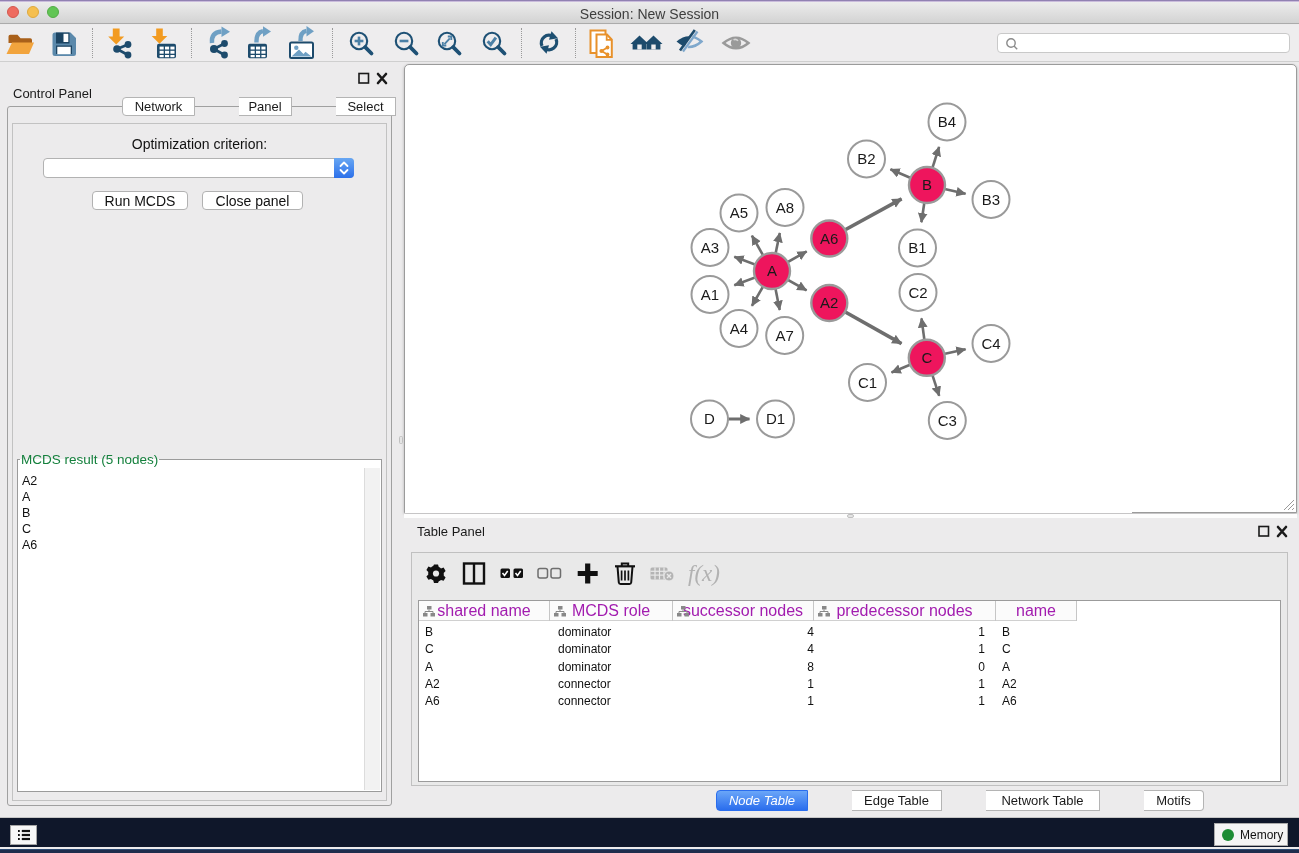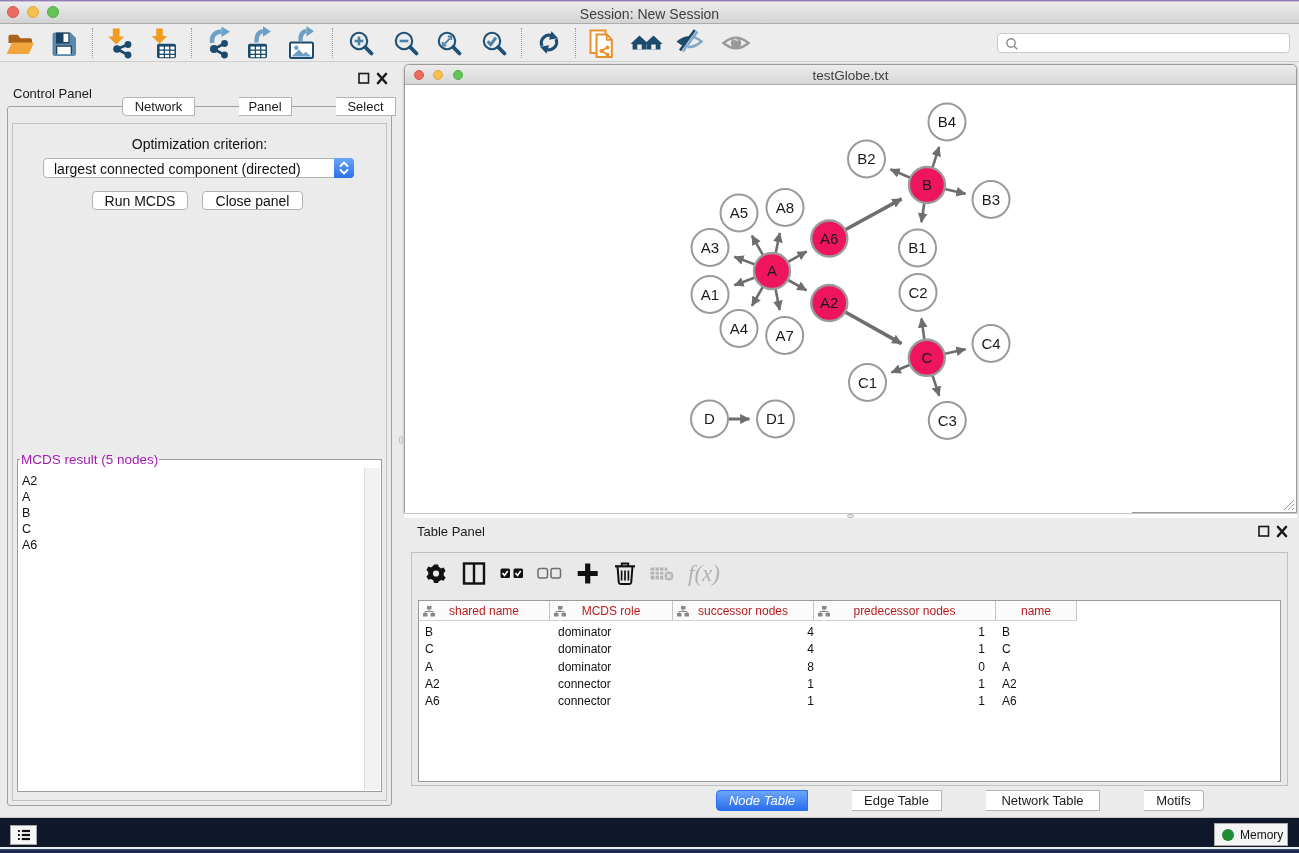--- a/index.html
+++ b/index.html
@@ -23,34 +23,34 @@
 .tabseg.first { border-left:1px solid #b4b4b4; border-radius:4px 0 0 4px; }
 .tabseg.last { border-radius:0 4px 4px 0; }
 .tabseg.sel { background:linear-gradient(#6aa6f8,#2a6ded); color:#fff; border-color:#2a6ded;font-style:italic; }
 #cp-outer { left:7px; top:106px; width:385px; height:700px; border:1px solid #a0a0a0; border-radius:3px; }
 #cp-inner { left:12px; top:123px; width:375px; height:678px; border:1px solid #c2c2c2; }
 #opt-label { left:7px; top:136px; width:385px; text-align:center; font-size:14px; color:#111; }
 #dropdown { left:43px; top:158px; width:311px; height:20px; background:#fff; border:1px solid #b2b2b2; border-radius:4px; font-size:14px; color:#111; }
 #dd-btn { position:absolute; right:-1px; top:-1px; width:20px; height:20px; border-radius:0 4px 4px 0; background:linear-gradient(#68a7f3,#2c70ea); }
 .btn { position:absolute; background:#fff; border:1px solid #b2b2b2; border-radius:4px; font-size:14px; color:#111; display:flex; align-items:center; justify-content:center; }
 fieldset#mcds { position:absolute; left:17px; top:452px; width:365px; height:340px; background:#fff; border:1px solid #9b9b9b; }
-fieldset#mcds legend { font-size:13.5px; color:#a21caf; margin-left:2px; padding:0 1px; }
+fieldset#mcds legend { font-size:13.5px; color:#15803d; margin-left:2px; padding:0 1px; }
 #mcds-list { font-size:12.5px; color:#111; line-height:16px; padding:6px 0 0 4px; }
 #mcds-scroll { position:absolute; right:1px; top:1px; bottom:1px; width:16px; background:#f2f2f2; border-left:1px solid #dcdcdc; }
 
 #netwin { left:404px; top:64px; width:893px; height:449px; border:1px solid #9b9b9b; border-radius:5px 5px 0 0; background:#fff; box-shadow:0 1px 3px rgba(0,0,0,.25); }
 #net-titlebar { position:absolute; left:0; top:0; width:100%; height:20px; background:linear-gradient(#ececec,#d6d6d6); border-bottom:1px solid #ababab; border-radius:5px 5px 0 0; }
 #net-titlebar .title { position:absolute; left:0; right:0; top:3px; text-align:center; font-size:13.5px; color:#3e3e3e; }
 #canvas { position:absolute; left:0; top:21px; width:727px; height:427px; background:#fff; }
 
 #tp-title { left:417px; top:524px; font-size:13px; color:#1a1a1a; }
 #tp-box { left:411px; top:552px; width:877px; height:234px; border:1px solid #c0c0c0; background:#e9e9e9; }
 #tp-toolbar { position:absolute; left:0; top:0; width:100%; height:37px; }
 #tp-table { position:absolute; left:6px; top:47px; width:863px; height:182px; background:#fff; border:1px solid #9b9b9b; }
-#tp-header { position:absolute; left:0; top:0; height:20px; background:#fbfbfb; border-bottom:1px solid #d0d0d0; font-size:12px; color:#b91c1c; }
+#tp-header { position:absolute; left:0; top:0; height:20px; background:#fbfbfb; border-bottom:1px solid #d0d0d0; font-size:16px; color:#a21caf; }
 .hcell { position:absolute; top:0; height:20px; border-right:1px solid #c6c6c6; display:flex; align-items:center; justify-content:center; }
 .tcell { position:absolute; font-size:12px; color:#111; height:17px; line-height:17px; }
 
 #bot-tabs { left:672px; top:790px; height:21px; display:flex; font-size:13px; }
 
 #statusbar { left:0; top:817px; width:1299px; height:30px; background:#0f172a; border-top:1px solid #c6c6c6; }
 #memory { position:absolute; left:1214px; top:5px; width:74px; height:23px; background:#f4f4f4; border:1px solid #ababab; font-size:12px; color:#111; display:flex; align-items:center; }
 #listbtn { position:absolute; left:10px; top:7px; width:27px; height:20px; background:#f7f7f7; border:1px solid #a6a6a6; }
 #botstrip { left:0; top:849px; width:1299px; height:4px; background:#1e2c4c; border-top:1px solid #2c4a73; }
 </style>
@@ -245,41 +245,34 @@
 <div class="abs" id="cp-outer"></div>
 <div class="abs" id="cp-inner"></div>
 <div class="abs" id="cp-tabs">
   <div class="tabseg first" style="width:73px">Network</div>
   <div class="tabseg" style="width:53px">Panel</div>
   <div class="tabseg" style="width:60px">Select</div>
   <div class="tabseg sel last" style="width:57px">MCDS</div>
 </div>
 <div class="abs" id="opt-label">Optimization criterion:</div>
 <div class="abs" id="dropdown">
-  <div style="padding:2px 0 0 10px">largest connected component (directed)</div>
   <div id="dd-btn"><svg width="20" height="20" viewBox="0 0 20 20">
         <path d="M6.5 8 L10 4.5 L13.5 8" fill="none" stroke="#fff" stroke-width="1.8" stroke-linecap="round" stroke-linejoin="round"></path>
         <path d="M6.5 12 L10 15.5 L13.5 12" fill="none" stroke="#fff" stroke-width="1.8" stroke-linecap="round" stroke-linejoin="round"></path>
       </svg></div>
 </div>
 <div class="btn" style="left:92px;top:191px;width:96px;height:19px;">Run MCDS</div>
 <div class="btn" style="left:202px;top:191px;width:101px;height:19px;">Close panel</div>
 <fieldset id="mcds">
   <legend>MCDS result (5 nodes)</legend>
   <div id="mcds-list">A2<br>A<br>B<br>C<br>A6</div>
   <div id="mcds-scroll"></div>
 </fieldset>
 
 <div class="abs" id="netwin">
-  <div id="net-titlebar">
-    <div class="tl" style="left:9px;top:5px;width:10px;height:10px;background:#ee6b60;border:0.5px solid #d4584e;"></div>
-    <div class="tl" style="left:28px;top:5px;width:10px;height:10px;background:#f5bf4f;border:0.5px solid #dfa93d;"></div>
-    <div class="tl" style="left:48px;top:5px;width:10px;height:10px;background:#62c555;border:0.5px solid #53ac46;"></div>
-    <div class="title">testGlobe.txt</div>
-  </div>
   <svg style="position:absolute;right:1px;bottom:1px" width="13" height="13" viewBox="0 0 13 13">
       <g stroke="#9a9a9a" stroke-width="1">
         <line x1="12" y1="2" x2="2" y2="12"></line>
         <line x1="12" y1="6" x2="6" y2="12"></line>
         <line x1="12" y1="10" x2="10" y2="12"></line>
       </g>
     </svg>
   <div id="canvas">
 <svg width="891" height="423" viewBox="0 0 891 423">
 <defs>

